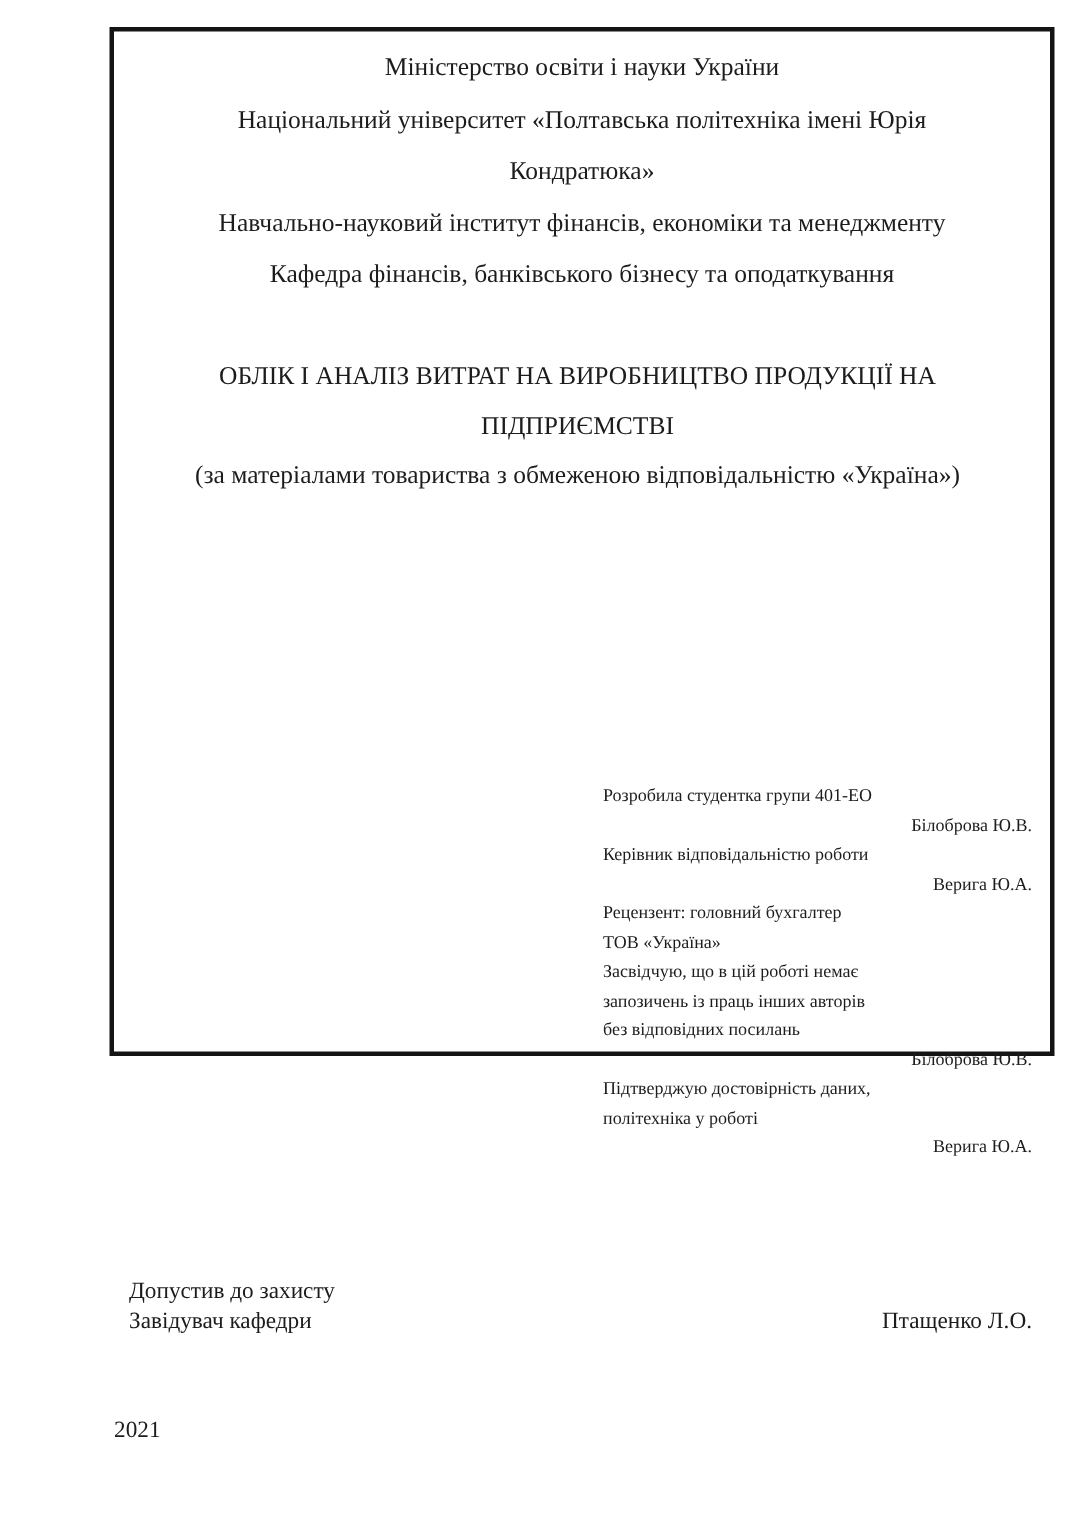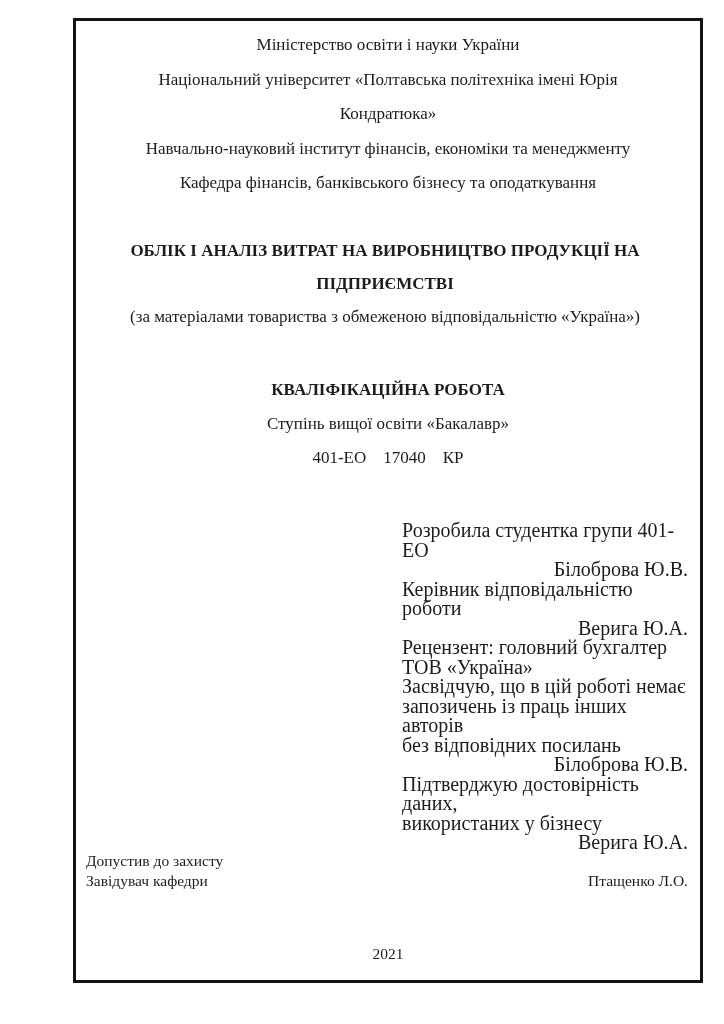--- a/index.html
+++ b/index.html
@@ -15,78 +15,77 @@
     position: relative;
     width: 724px;
     height: 1024px;
     overflow: hidden;
   }
   .frame {
     position: absolute;
     left: 73px;
     top: 18px;
     width: 630px;
-    height: 965px;
+    height: 686px;
     border: 3px solid #141414;
     box-sizing: border-box;
   }
   .header-block {
     position: absolute;
     left: 0; right: 0;
     top: 7px;
     text-align: center;
     font-size: 17px;
     line-height: 34.5px;
   }
   .title-block {
     position: absolute;
     left: 6px; right: 12px;
     top: 213px;
     text-align: center;
     font-size: 17px;
     line-height: 33px;
   }
-  .title-line { font-weight: bold; }
+  .title-line { font-weight: normal; }
   .subtitle-line { font-weight: normal; }
   .qual-block {
     position: absolute;
     left: 0; right: 0;
     top: 352px;
     text-align: center;
     font-size: 17px;
     line-height: 34px;
   }
   .qual-heading { font-weight: bold; }
   .qual-code { white-space: pre; }
   .sign-block {
     position: absolute;
     left: 326px;
     width: 286px;
     top: 500px;
-    font-size: 20px;
+    font-size: 12px;
     line-height: 19.5px;
   }
   .sign-block .r { text-align: right; }
   .approval-block {
     position: absolute;
     left: 10px; right: 12px;
     top: 830px;
     font-size: 15.5px;
     line-height: 19.5px;
   }
   .approval-row2 {
     display: flex;
     justify-content: space-between;
     text-align: center;
   }
   .year-block {
     position: absolute;
     left: 0; right: 0;
     top: 923px;
-    text-align: center;
     font-size: 15.5px;
     line-height: 19.5px;
   }
 </style>
 </head>
 <body>
 
 <div class="page">
   <div class="frame">
 
@@ -97,39 +96,34 @@
       <div>Навчально-науковий інститут фінансів, економіки та менеджменту</div>
       <div>Кафедра фінансів, банківського бізнесу та оподаткування</div>
     </div>
 
     <div class="title-block">
       <div class="title-line">ОБЛІК І АНАЛІЗ ВИТРАТ НА ВИРОБНИЦТВО ПРОДУКЦІЇ НА</div>
       <div class="title-line">ПІДПРИЄМСТВІ</div>
       <div class="subtitle-line">(за матеріалами товариства з обмеженою відповідальністю «Україна»)</div>
     </div>
 
-    <div class="qual-block">
-      <div class="qual-heading">КВАЛІФІКАЦІЙНА РОБОТА</div>
-      <div>Ступінь вищої освіти «Бакалавр»</div>
-      <div class="qual-code">401-ЕО    17040    КР</div>
-    </div>
 
     <div class="sign-block">
       <div>Розробила студентка групи 401-ЕО</div>
       <div class="r">Білоброва Ю.В.</div>
       <div>Керівник відповідальністю роботи</div>
       <div class="r">Верига Ю.А.</div>
       <div>Рецензент: головний бухгалтер</div>
       <div>ТОВ «Україна»</div>
       <div>Засвідчую, що в цій роботі немає</div>
       <div>запозичень із праць інших авторів</div>
       <div>без відповідних посилань</div>
       <div class="r">Білоброва Ю.В.</div>
       <div>Підтверджую достовірність даних,</div>
-      <div>використаних у бізнесу</div>
+      <div>політехніка у роботі</div>
       <div class="r">Верига Ю.А.</div>
     </div>
 
     <div class="approval-block">
       <div>Допустив до захисту</div>
       <div class="approval-row2">
         <span>Завідувач кафедри</span>
         <span>Птащенко Л.О.</span>
       </div>
     </div>

